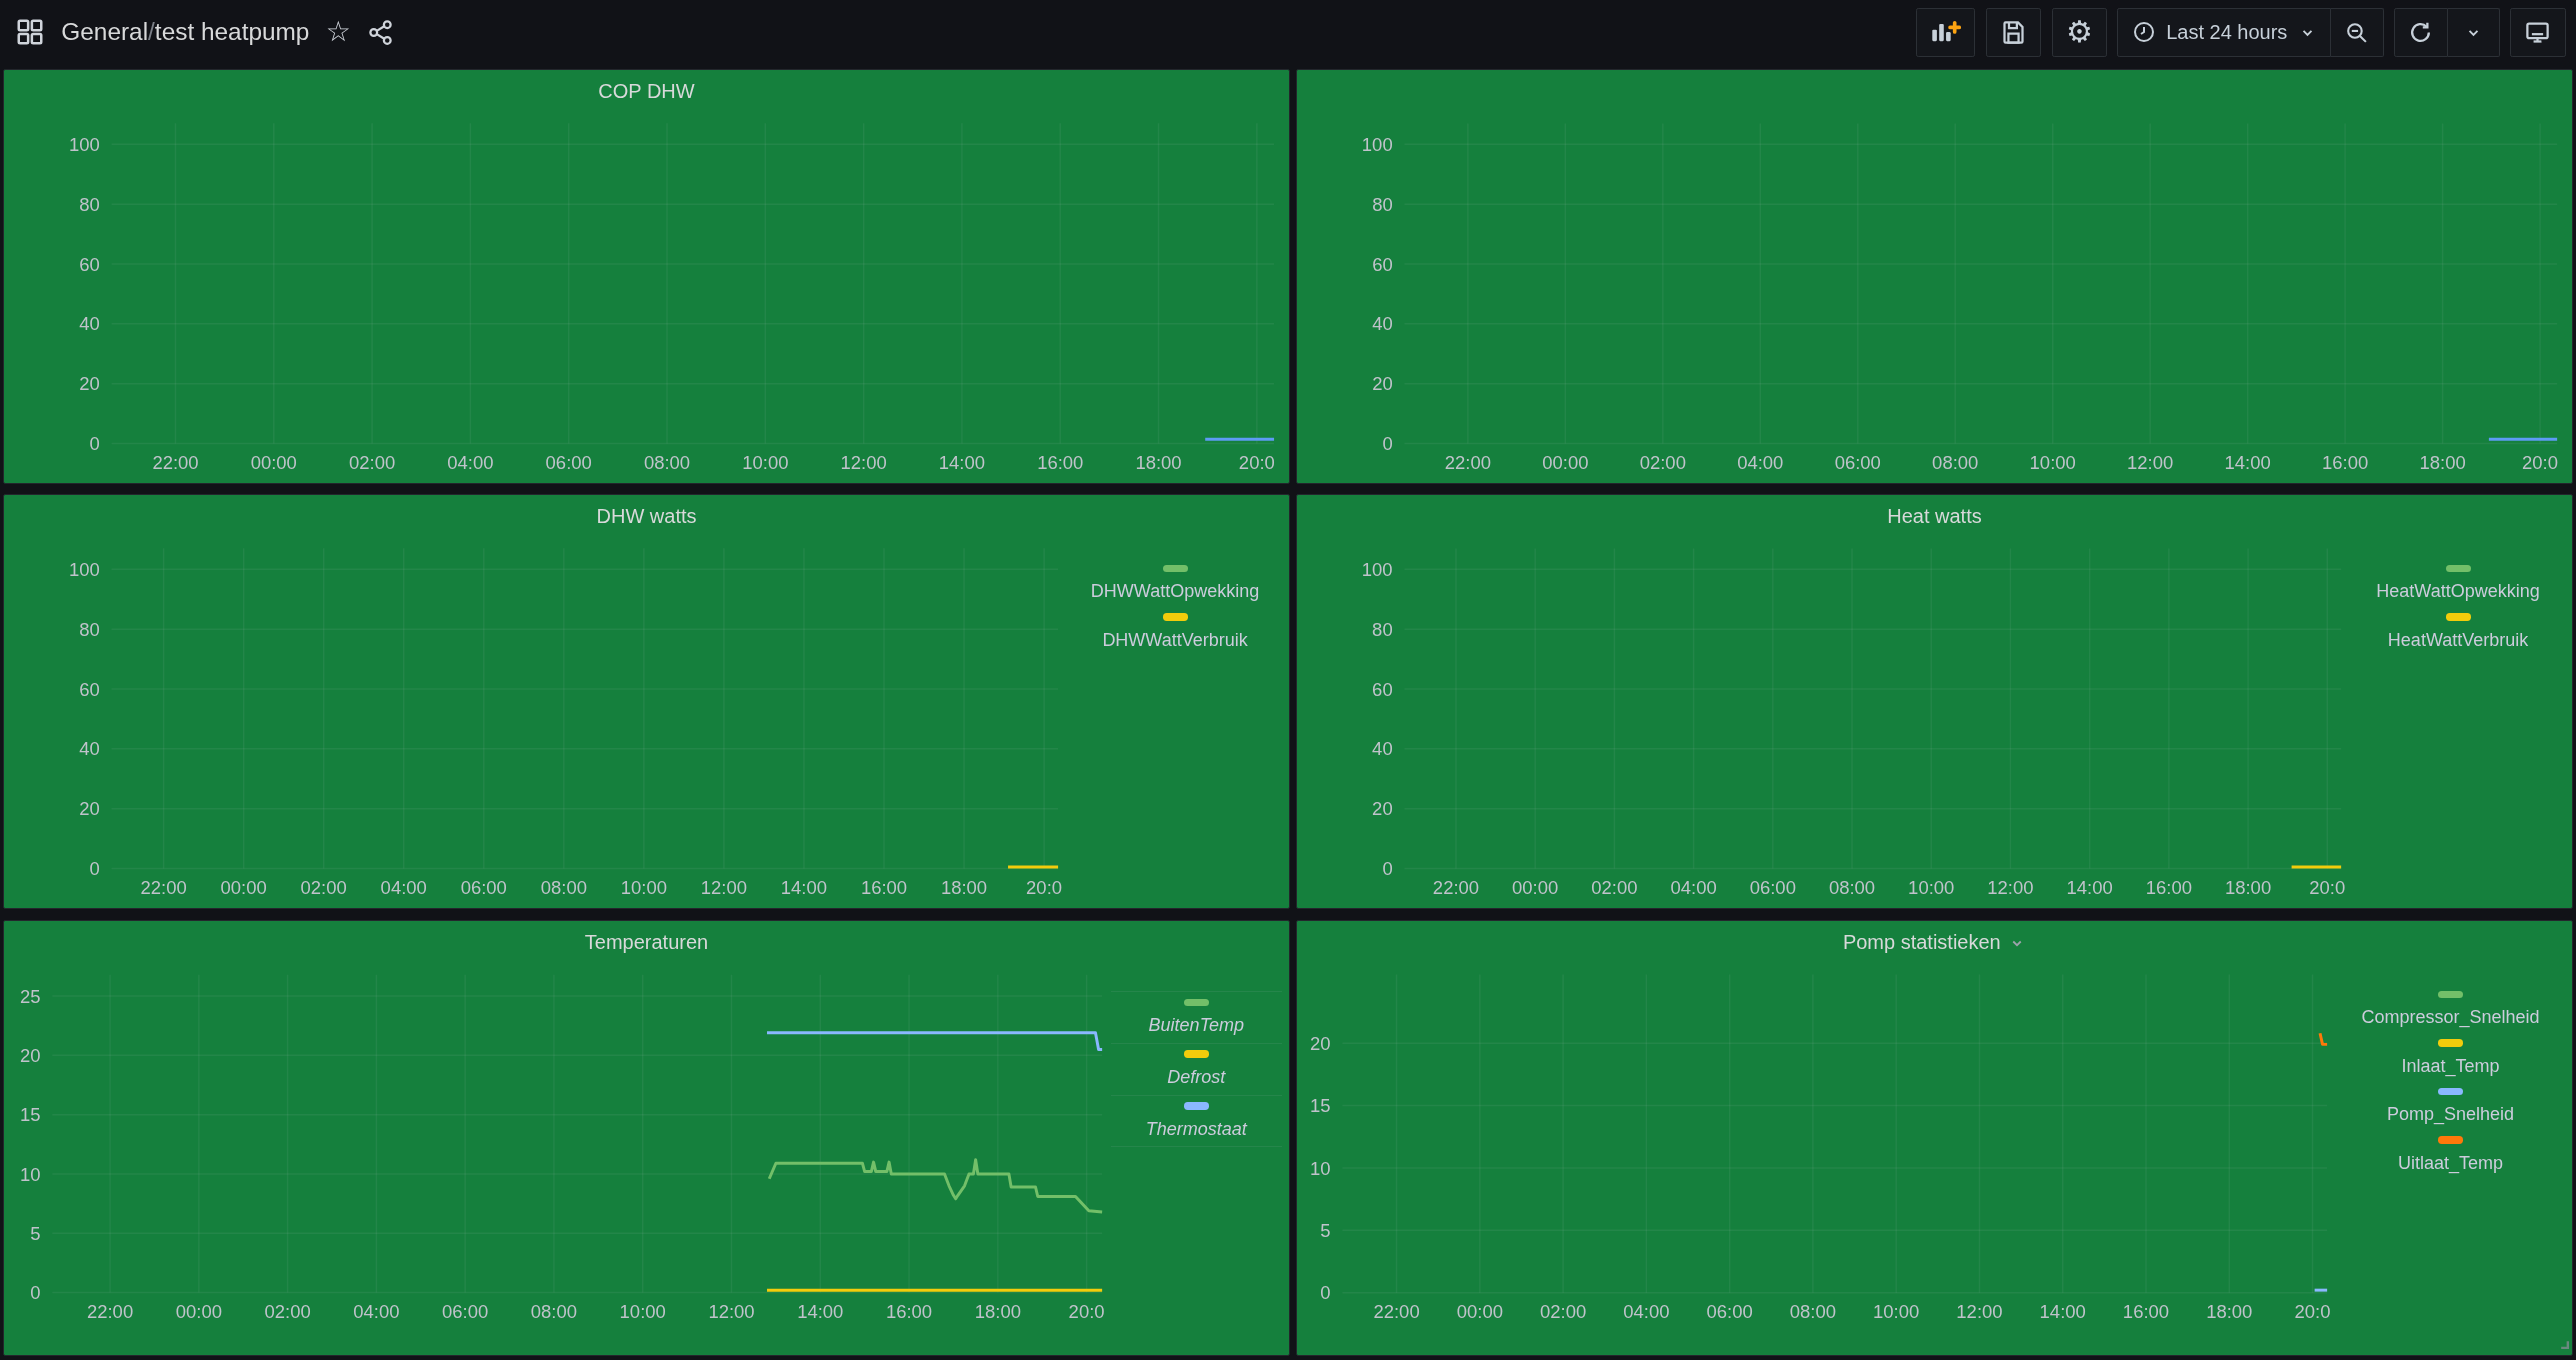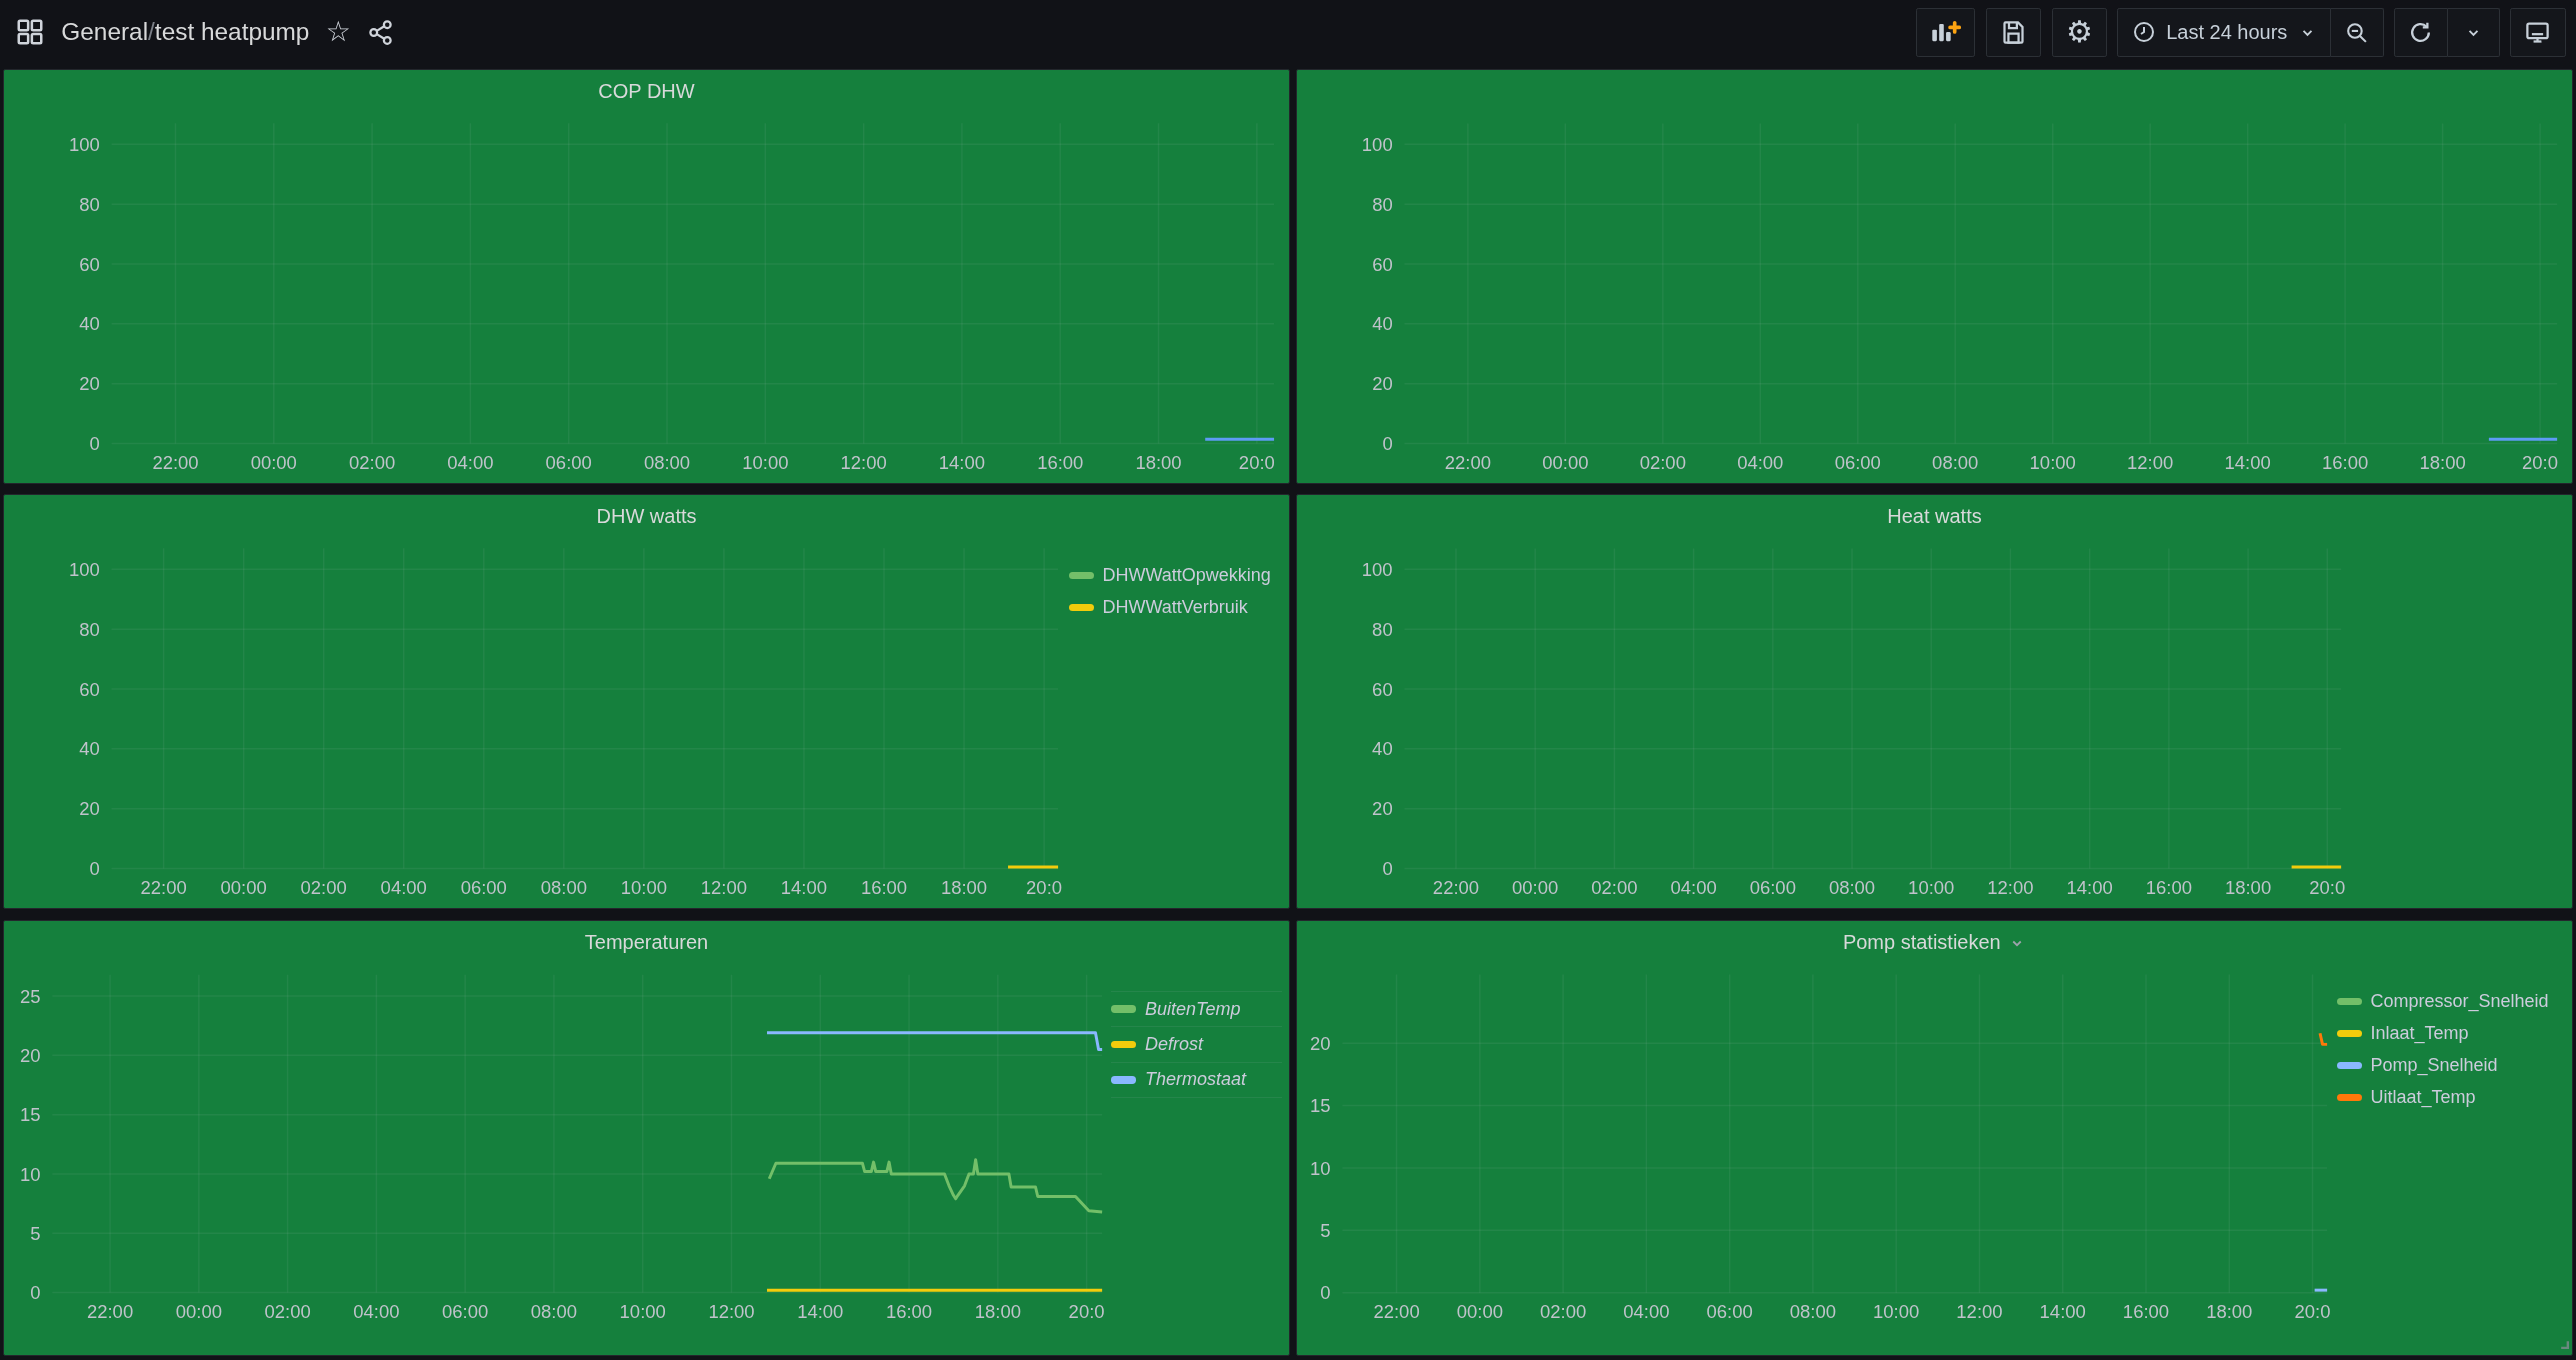--- a/index.html
+++ b/index.html
@@ -31,21 +31,21 @@
   .panel-title { height:43px; display:flex; align-items:center; justify-content:center; gap:7.4px;
                  font-size:20px; font-weight:500; color:#D8D9DA; cursor:pointer; }
   .chart { position:absolute; top:43px; bottom:1.5px; left:4.4px; right:6px; }
   .has-legend-300 .chart { right:222px; }
   .has-legend-240 .chart { right:178px; }
   .has-legend-320 .chart { right:237px; }
   .legend { position:absolute; top:43px; bottom:6px; right:4.4px; padding:27px 3px 0 4.4px; overflow:hidden; }
   .has-legend-300 .legend { width:222px; }
   .has-legend-240 .legend { width:178px; }
   .has-legend-320 .legend { width:237px; }
-  .legend-item { display:flex; align-items:center; gap:9px; margin:0 0 11px 1.5px; }
+  .legend-item { display:flex; align-items:center; gap:9px; margin:0 0 11px 1.5px;flex-direction:column; }
   .swatch { width:25px; height:7.4px; border-radius:3.7px; flex:0 0 auto; }
   .legend-label { font-size:18px; color:#CCCCDC; white-space:nowrap; }
   .legend.separated .legend-item { margin:0; padding:6.7px 0; border-top:0.7px solid rgba(204,204,220,0.09);font-style:italic; }
   .legend.separated .legend-item:last-child { border-bottom:0.7px solid rgba(204,204,220,0.09); }
   .resize-handle { position:absolute; right:3px; bottom:3px; opacity:0.75; }
   svg.icon { display:block; }
 </style>
 </head>
 <body>
 
@@ -323,20 +323,30 @@
           <line x1="1066.8118393234672" y1="14" x2="1066.8118393234672" y2="447" stroke="rgba(204,204,220,0.08)" stroke-width="2"></line>
           <text x="1066.8118393234672" y="481" text-anchor="middle" font-size="25" fill="#C0C3CB">14:00</text>
           <line x1="1173.9577167019027" y1="14" x2="1173.9577167019027" y2="447" stroke="rgba(204,204,220,0.08)" stroke-width="2"></line>
           <text x="1173.9577167019027" y="481" text-anchor="middle" font-size="25" fill="#C0C3CB">16:00</text>
           <line x1="1281.1035940803383" y1="14" x2="1281.1035940803383" y2="447" stroke="rgba(204,204,220,0.08)" stroke-width="2"></line>
           <text x="1281.1035940803383" y="481" text-anchor="middle" font-size="25" fill="#C0C3CB">18:00</text>
           <line x1="1388.2494714587738" y1="14" x2="1388.2494714587738" y2="447" stroke="rgba(204,204,220,0.08)" stroke-width="2"></line>
           <text x="1388.2494714587738" y="481" text-anchor="middle" font-size="25" fill="#C0C3CB">20:0</text>
           <polyline points="1340.0,445.0 1407.0,445.0" fill="none" stroke="#F2CC0C" stroke-width="4" stroke-linejoin="round"></polyline>
         </svg></div>
+    <div class="legend">
+        <div class="legend-item">
+          <span class="swatch" style="background: rgb(115, 191, 105);"></span>
+          <span class="legend-label">HeatWattOpwekking</span>
+        </div>
+        <div class="legend-item">
+          <span class="swatch" style="background: rgb(242, 204, 12);"></span>
+          <span class="legend-label">HeatWattVerbruik</span>
+        </div>
+      </div>
   </div>
 
   <div class="panel p4 has-legend-240">
     <div class="panel-title">
       <span>Temperaturen</span>
     </div>
     <div class="chart"><svg width="1103" height="391" viewBox="0 0 1492 528">
           <line x1="60" y1="444" x2="1480" y2="444" stroke="rgba(204,204,220,0.08)" stroke-width="2"></line>
           <text x="44" y="453" text-anchor="end" font-size="25" fill="#C0C3CB">0</text>
           <line x1="60" y1="363.7761194029851" x2="1480" y2="363.7761194029851" stroke="rgba(204,204,220,0.08)" stroke-width="2"></line>

